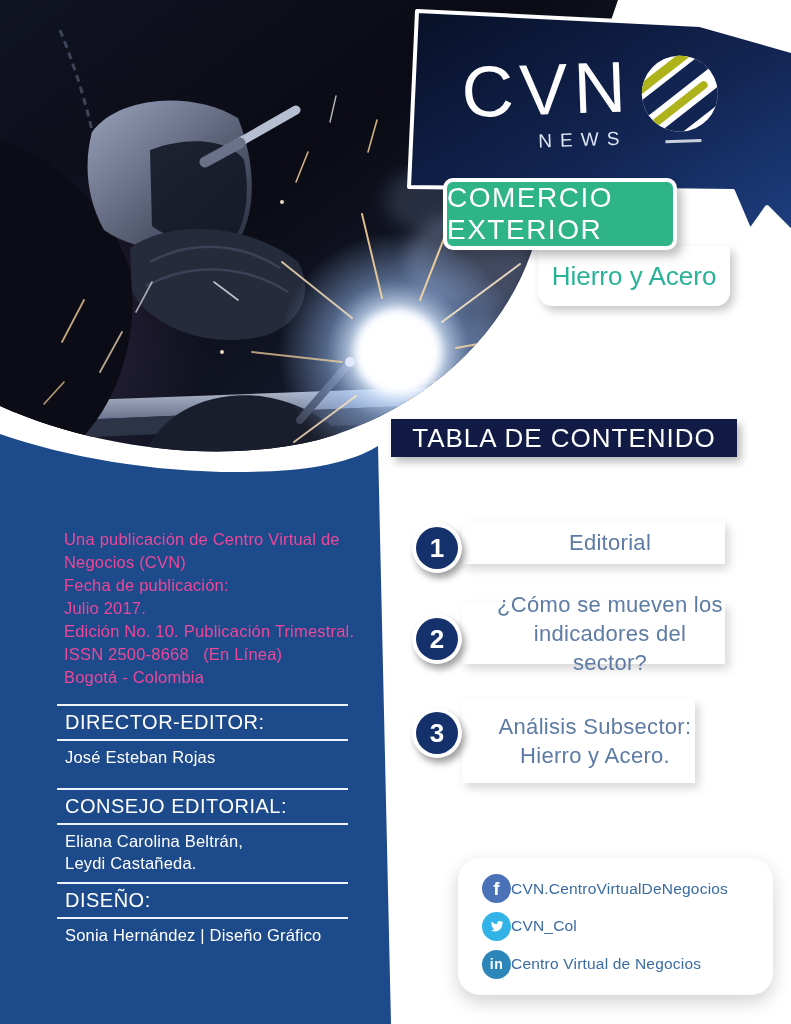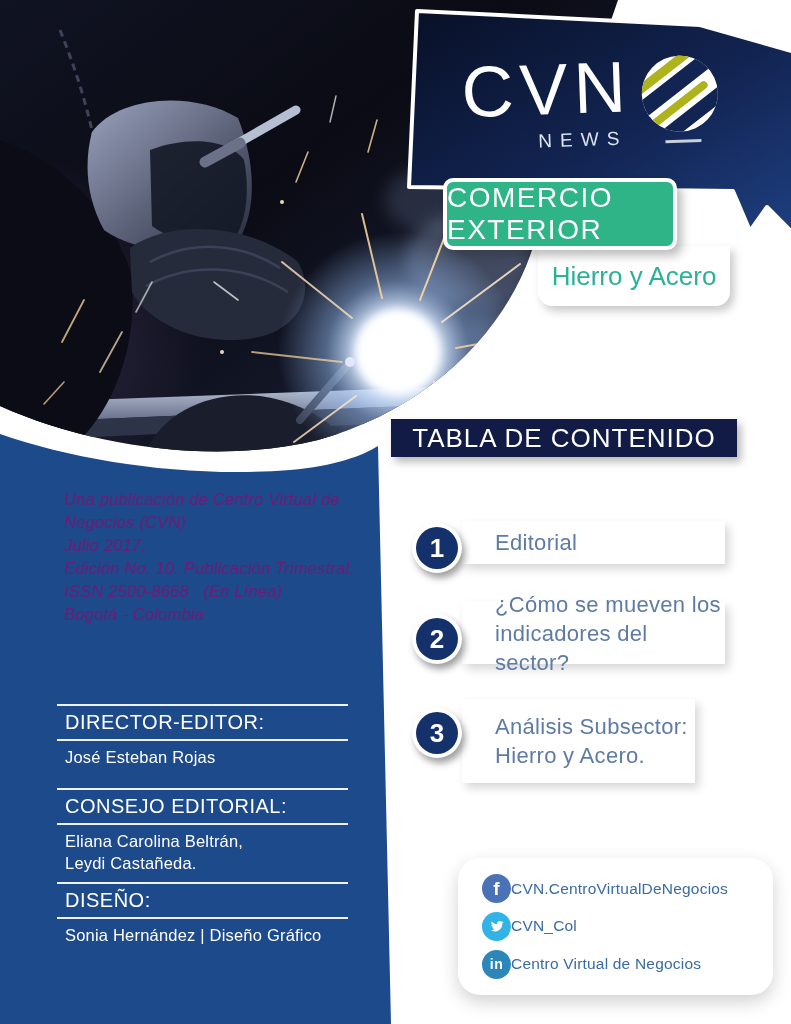--- a/index.html
+++ b/index.html
@@ -25,29 +25,29 @@
       display:flex;align-items:center;justify-content:center;color:#2ab299;font-size:26px;z-index:3;
       box-shadow:4px 5px 9px rgba(60,60,60,.28);}
 
   
   .toc-banner{left:391px;top:419px;width:346px;height:38px;background:#111b45;color:#ffffff;z-index:3;
       display:flex;align-items:center;justify-content:center;font-size:26px;letter-spacing:1px;
       box-shadow:4px 5px 8px rgba(0,0,0,.28);}
 
   
   .toc-card{background:#ffffff;box-shadow:4px 5px 9px rgba(0,0,0,.16);display:flex;flex-direction:column;
-      justify-content:center;padding-left:33px;box-sizing:border-box;color:#5d7ba4;font-size:22px;z-index:2;}
+      justify-content:center;padding-left:33px;box-sizing:border-box;color:#5d7ba4;font-size:22px;z-index:2;text-align:center;}
   .toc-card span{display:block;line-height:29px;letter-spacing:.3px;}
   .num-badge{width:50px;height:50px;border-radius:50%;background:#ffffff;z-index:3;
       box-shadow:3px 5px 7px rgba(0,0,0,.38);display:flex;align-items:center;justify-content:center;}
   .num-inner{width:42px;height:42px;border-radius:50%;background:#15316b;color:#ffffff;font-size:26px;
       font-weight:bold;display:flex;align-items:center;justify-content:center;}
 
   
-  .pub-block{left:64px;top:488px;color:#701a75;z-index:2;font-style:italic;}
+  .pub-block{left:64px;top:528px;color:#ec4899;z-index:2;}
   .pub-line{font-size:16.5px;line-height:23px;white-space:pre;letter-spacing:.2px;}
   .credit{left:57px;width:291px;color:#ffffff;z-index:2;}
   .credit .rule{height:2px;background:#eef3fb;}
   .credit .heading{font-size:20px;letter-spacing:.5px;padding:5px 0 5px 8px;font-weight:400;}
   .credit .name{font-size:16.5px;line-height:21px;padding:6px 0 0 8px;letter-spacing:.2px;}
 
   
   .social-card{left:458px;top:858px;width:315px;height:137px;background:#ffffff;border-radius:22px;
       box-shadow:0 7px 18px rgba(0,0,0,.18);display:flex;flex-direction:column;justify-content:space-around;
       padding:12px 0;box-sizing:border-box;z-index:2;}
@@ -228,20 +228,21 @@
     <div class="num-inner">3</div>
   </div>
   <div class="abs toc-card" style="left:462px;top:699px;width:233px;height:84px;">
     <span>Análisis Subsector:</span>
       <span>Hierro y Acero.</span>
   </div>
 
   <div class="abs pub-block">
     <div class="pub-line">Una publicación de Centro Virtual de</div>
     <div class="pub-line">Negocios (CVN)</div>
+    <div class="pub-line">Fecha de publicación:</div>
     <div class="pub-line">Julio 2017.</div>
     <div class="pub-line">Edición No. 10. Publicación Trimestral.</div>
     <div class="pub-line">ISSN 2500-8668   (En Línea)</div>
     <div class="pub-line">Bogotá - Colombia</div>
   </div>
 
   <div class="abs credit" style="top:788px;">
     <div class="rule"></div>
     <div class="heading">CONSEJO EDITORIAL:</div>
     <div class="rule"></div>

